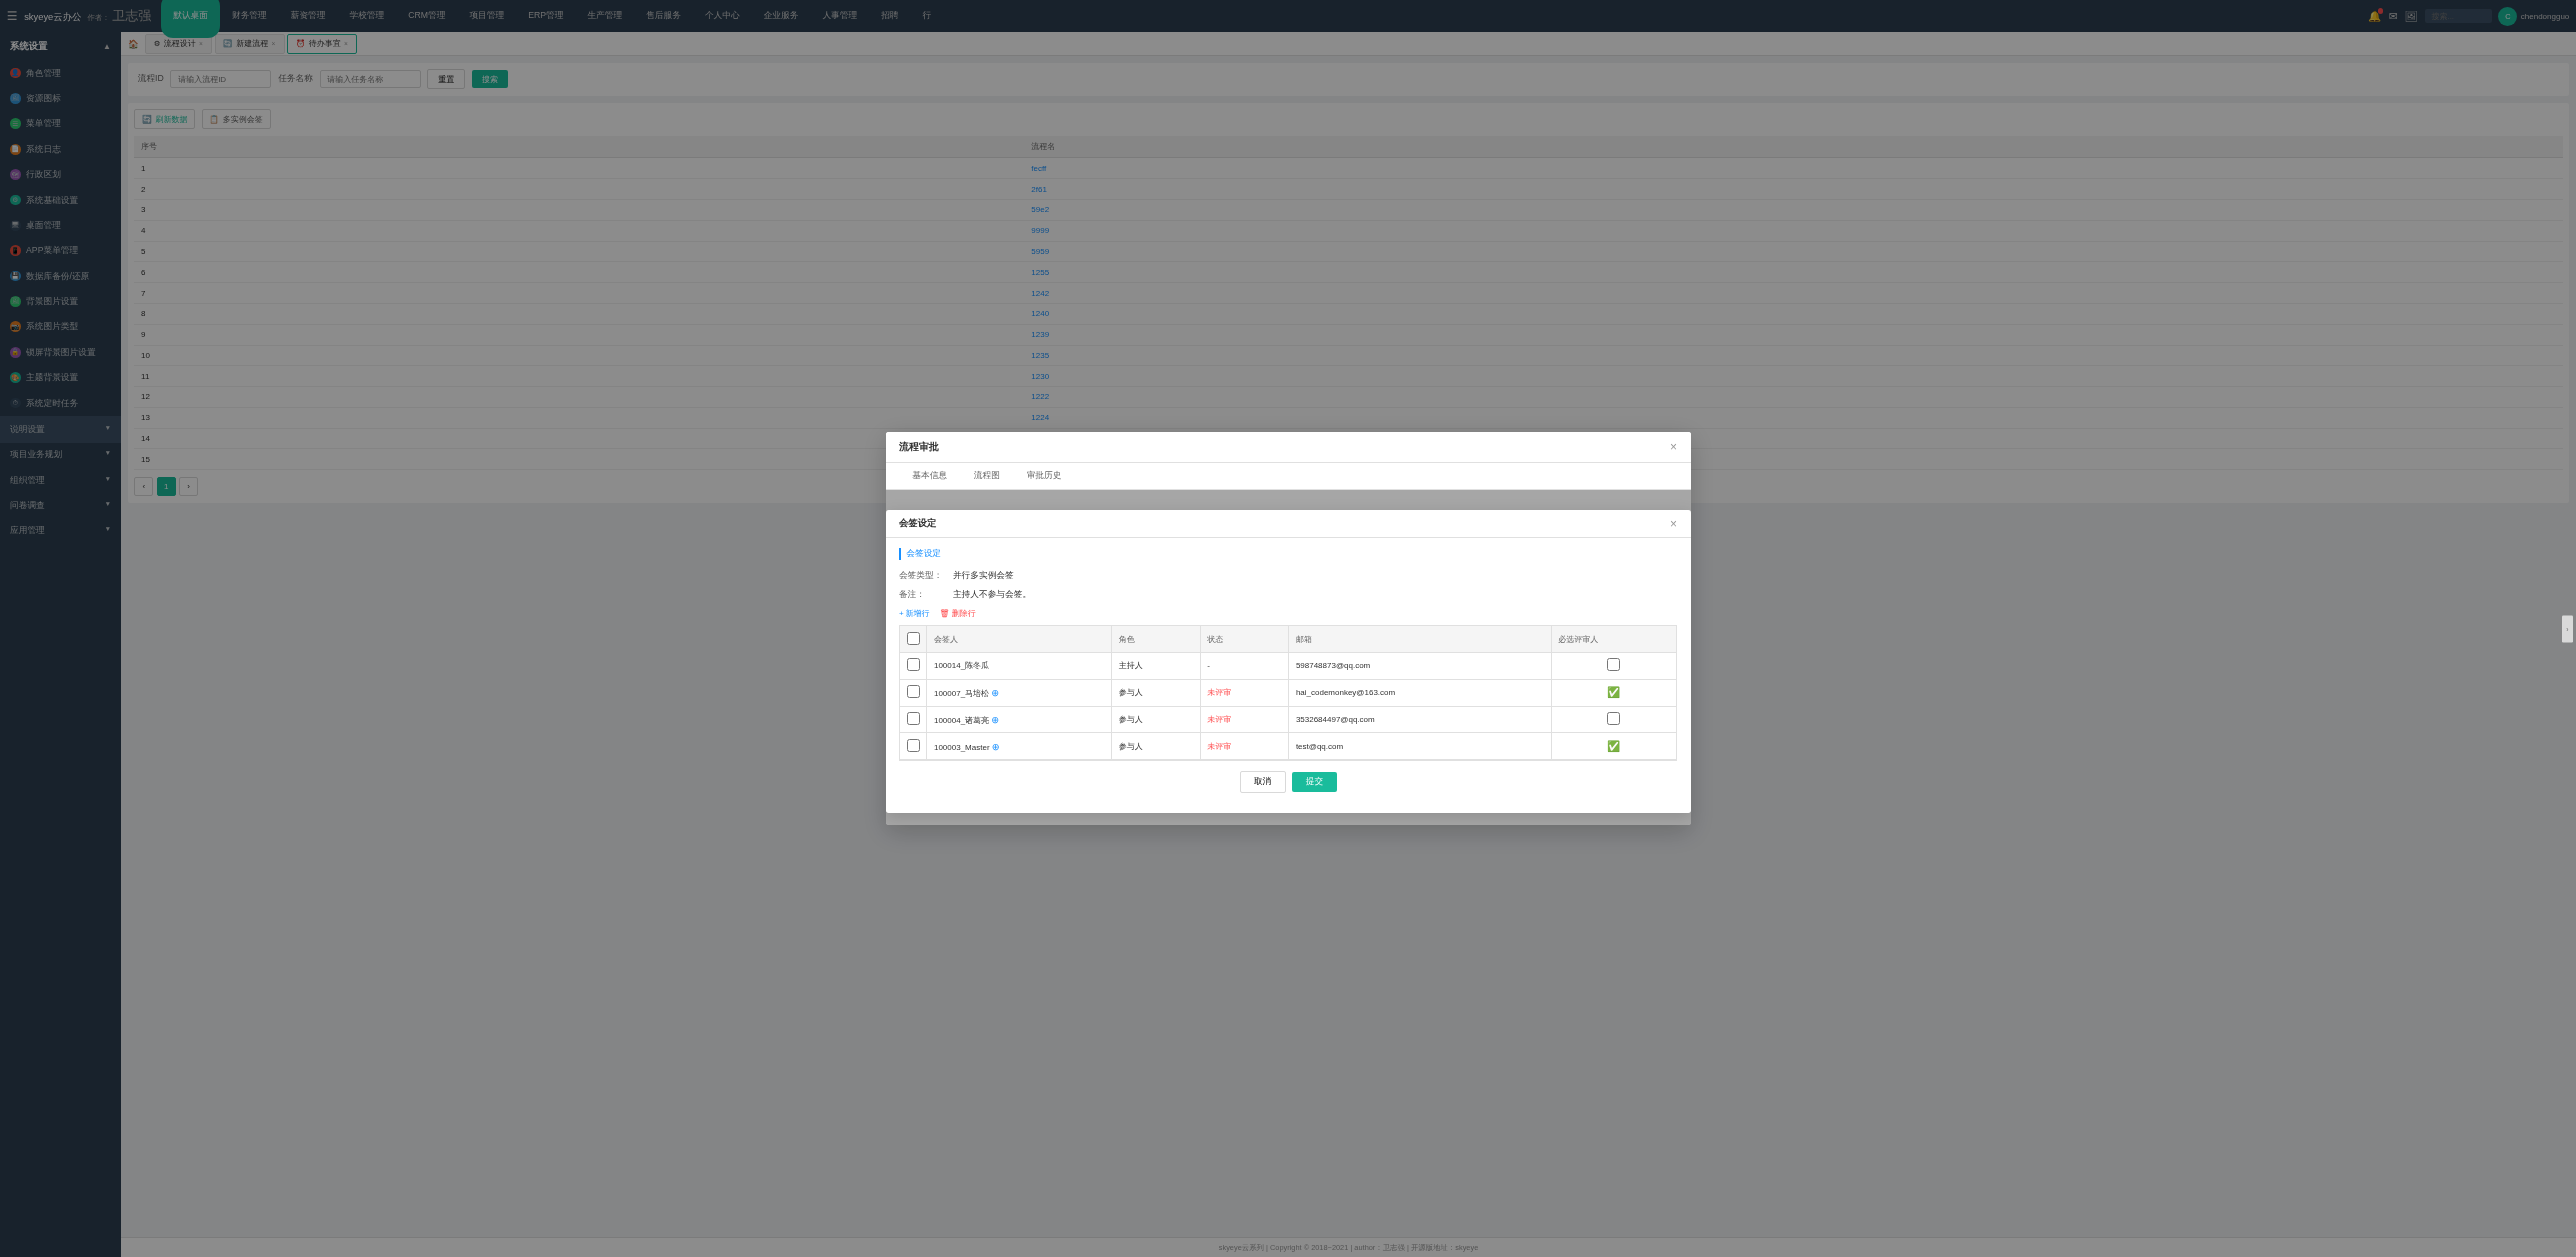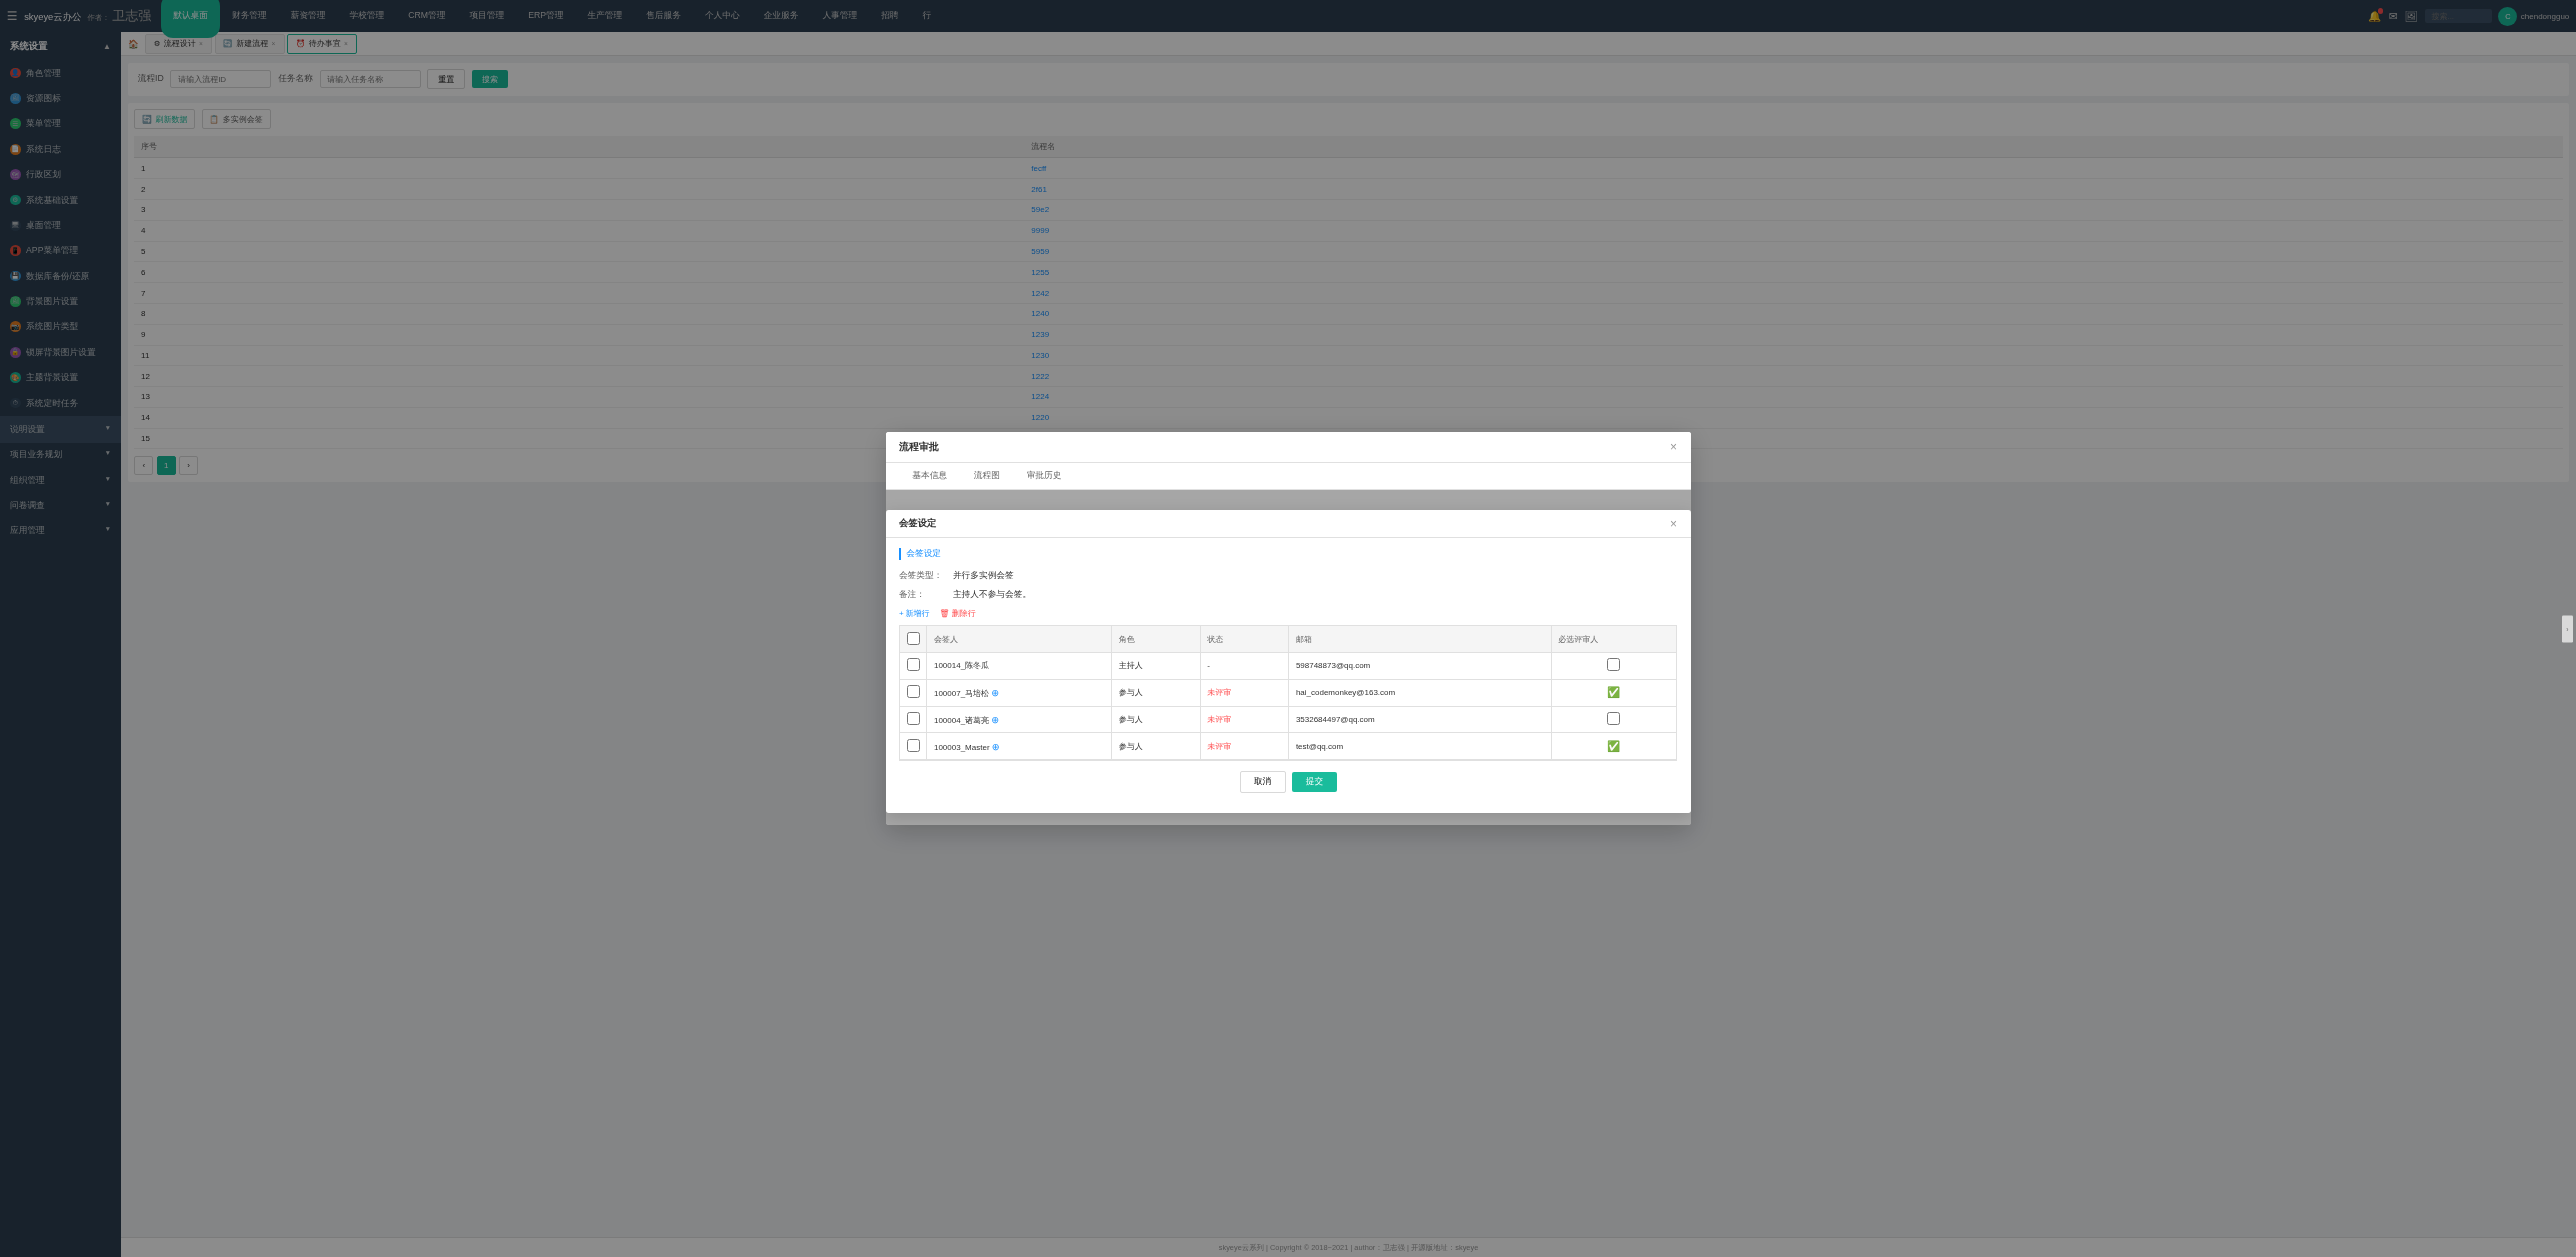--- a/index.html
+++ b/index.html
@@ -419,20 +419,25 @@
           <td></td>
         </tr>
         <tr>
           <td>8</td>
           <td><span class="link-text">1240</span></td>
           <td></td>
         </tr>
         <tr>
           <td>9</td>
           <td><span class="link-text">1239</span></td>
+          <td></td>
+        </tr>
+        <tr>
+          <td>10</td>
+          <td><span class="link-text">1235</span></td>
           <td></td>
         </tr>
         <tr>
           <td>11</td>
           <td><span class="link-text">1230</span></td>
           <td></td>
         </tr>
         <tr>
           <td>12</td>
           <td><span class="link-text">1222</span></td>

